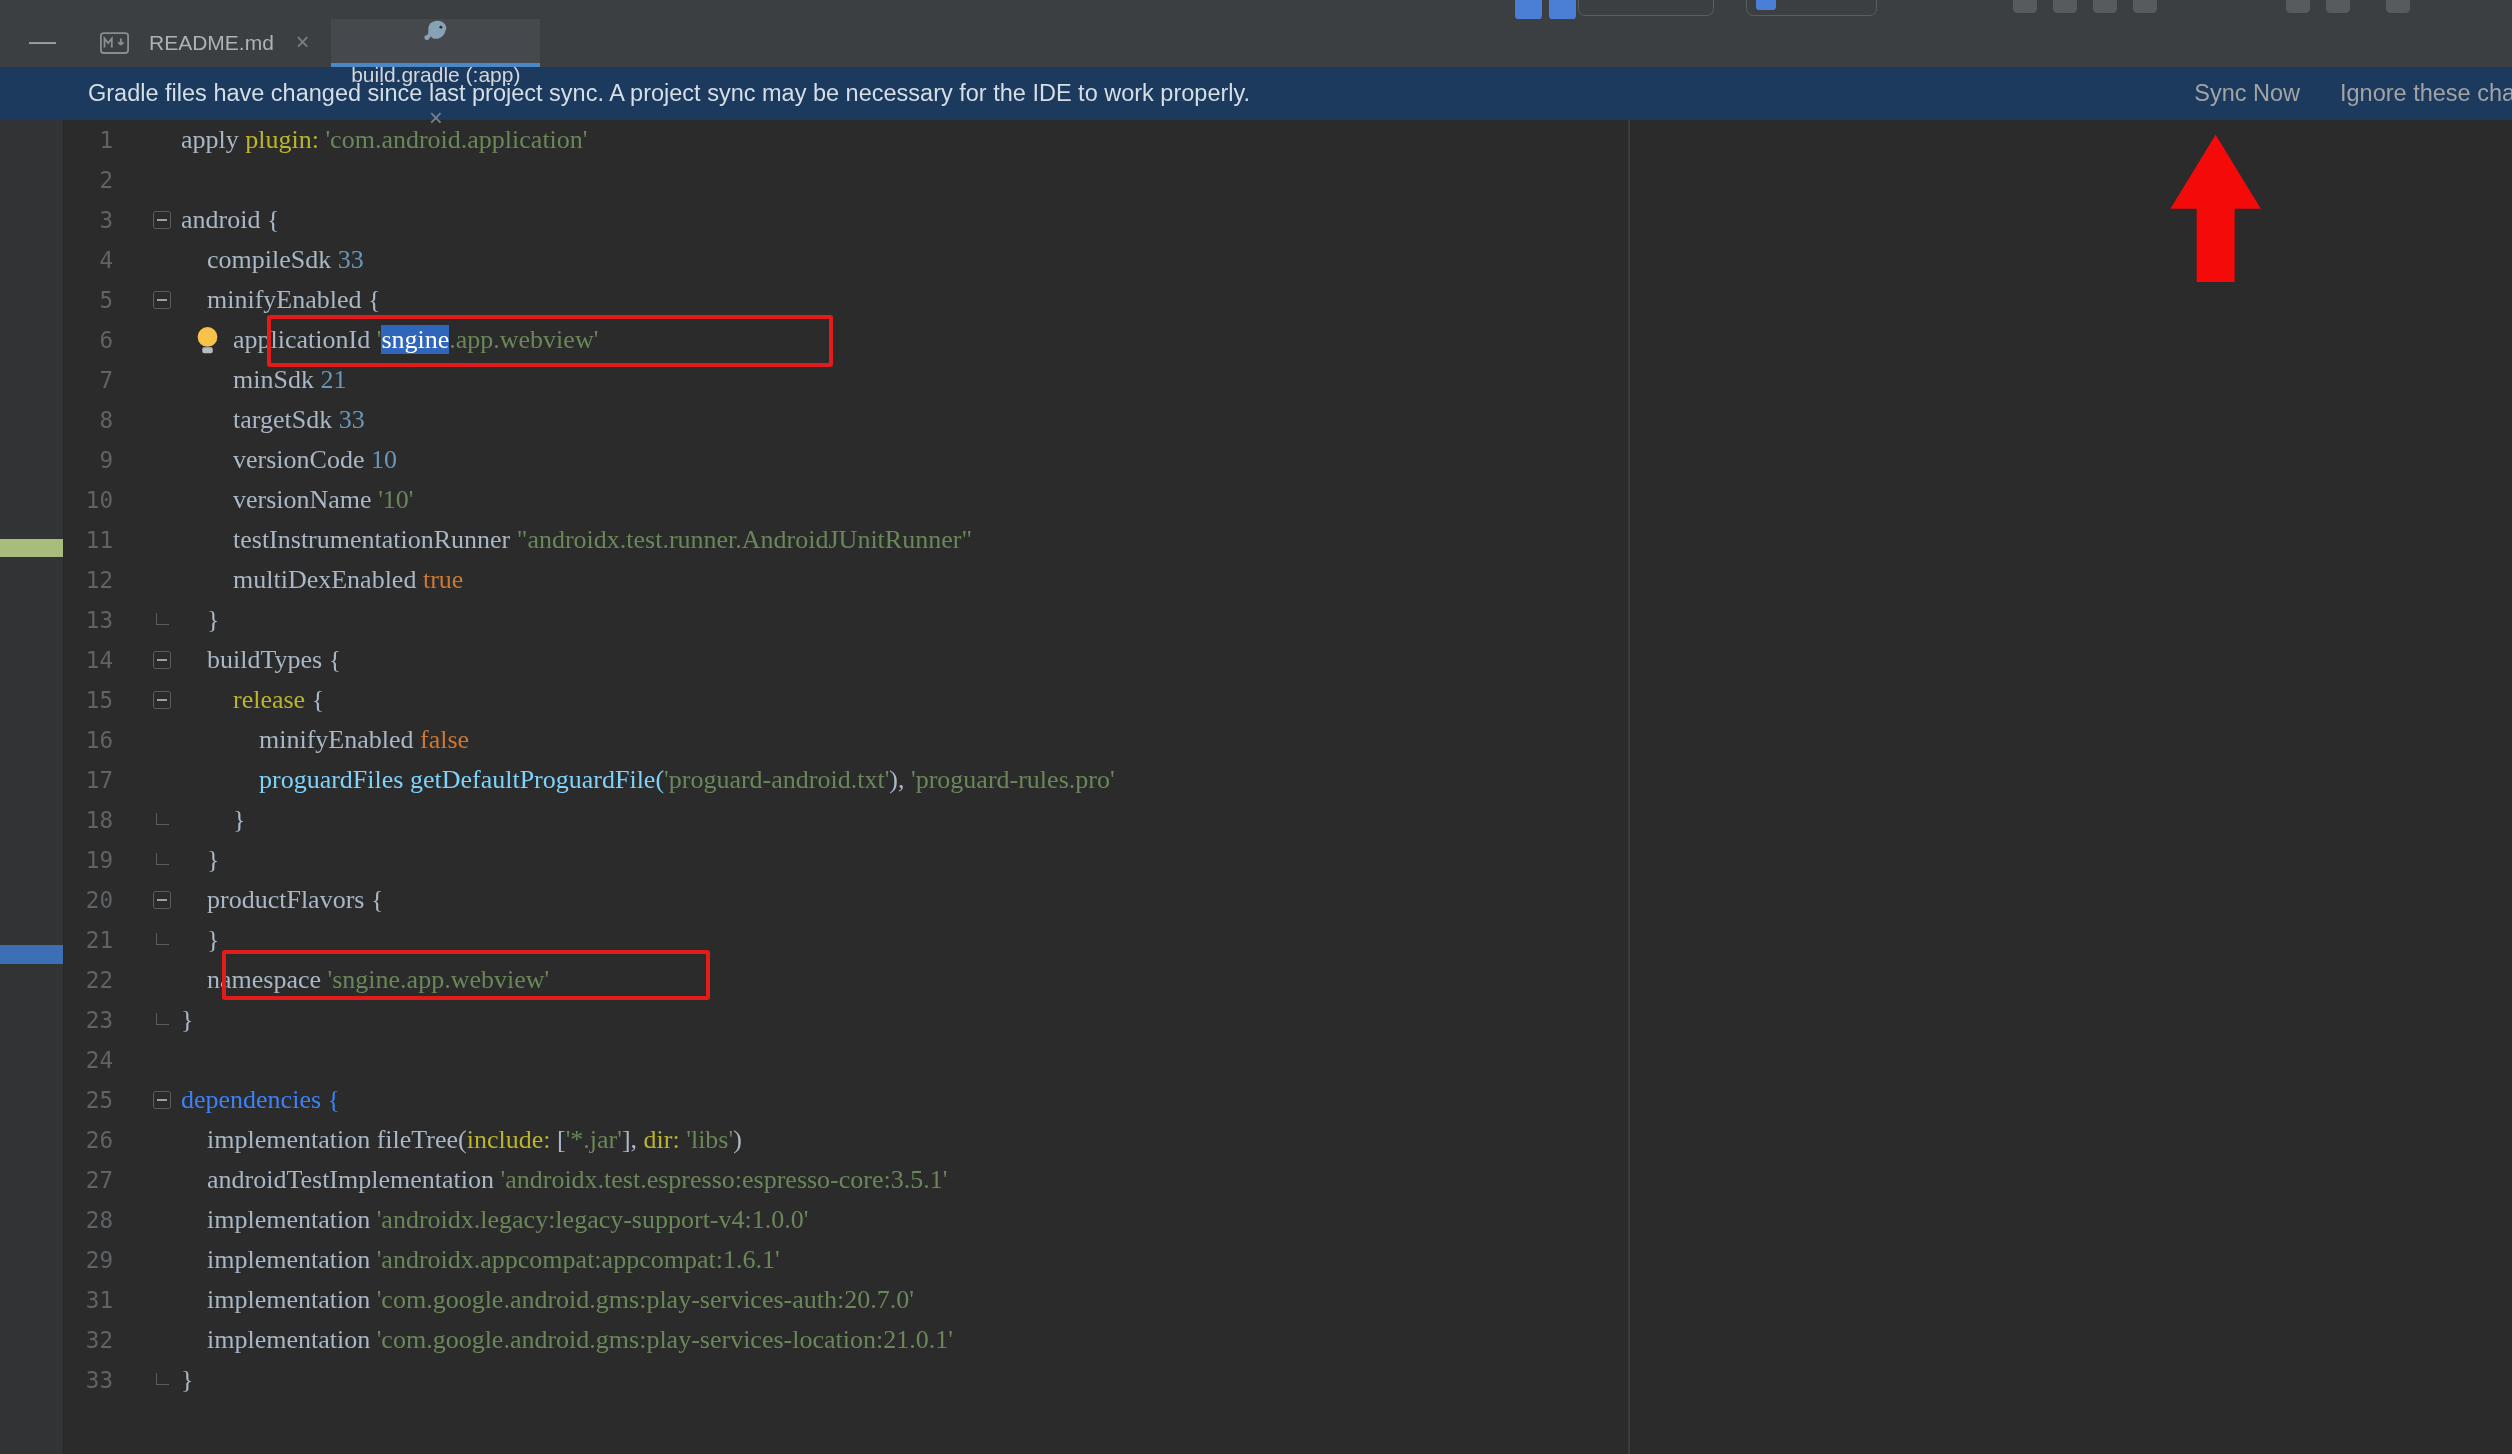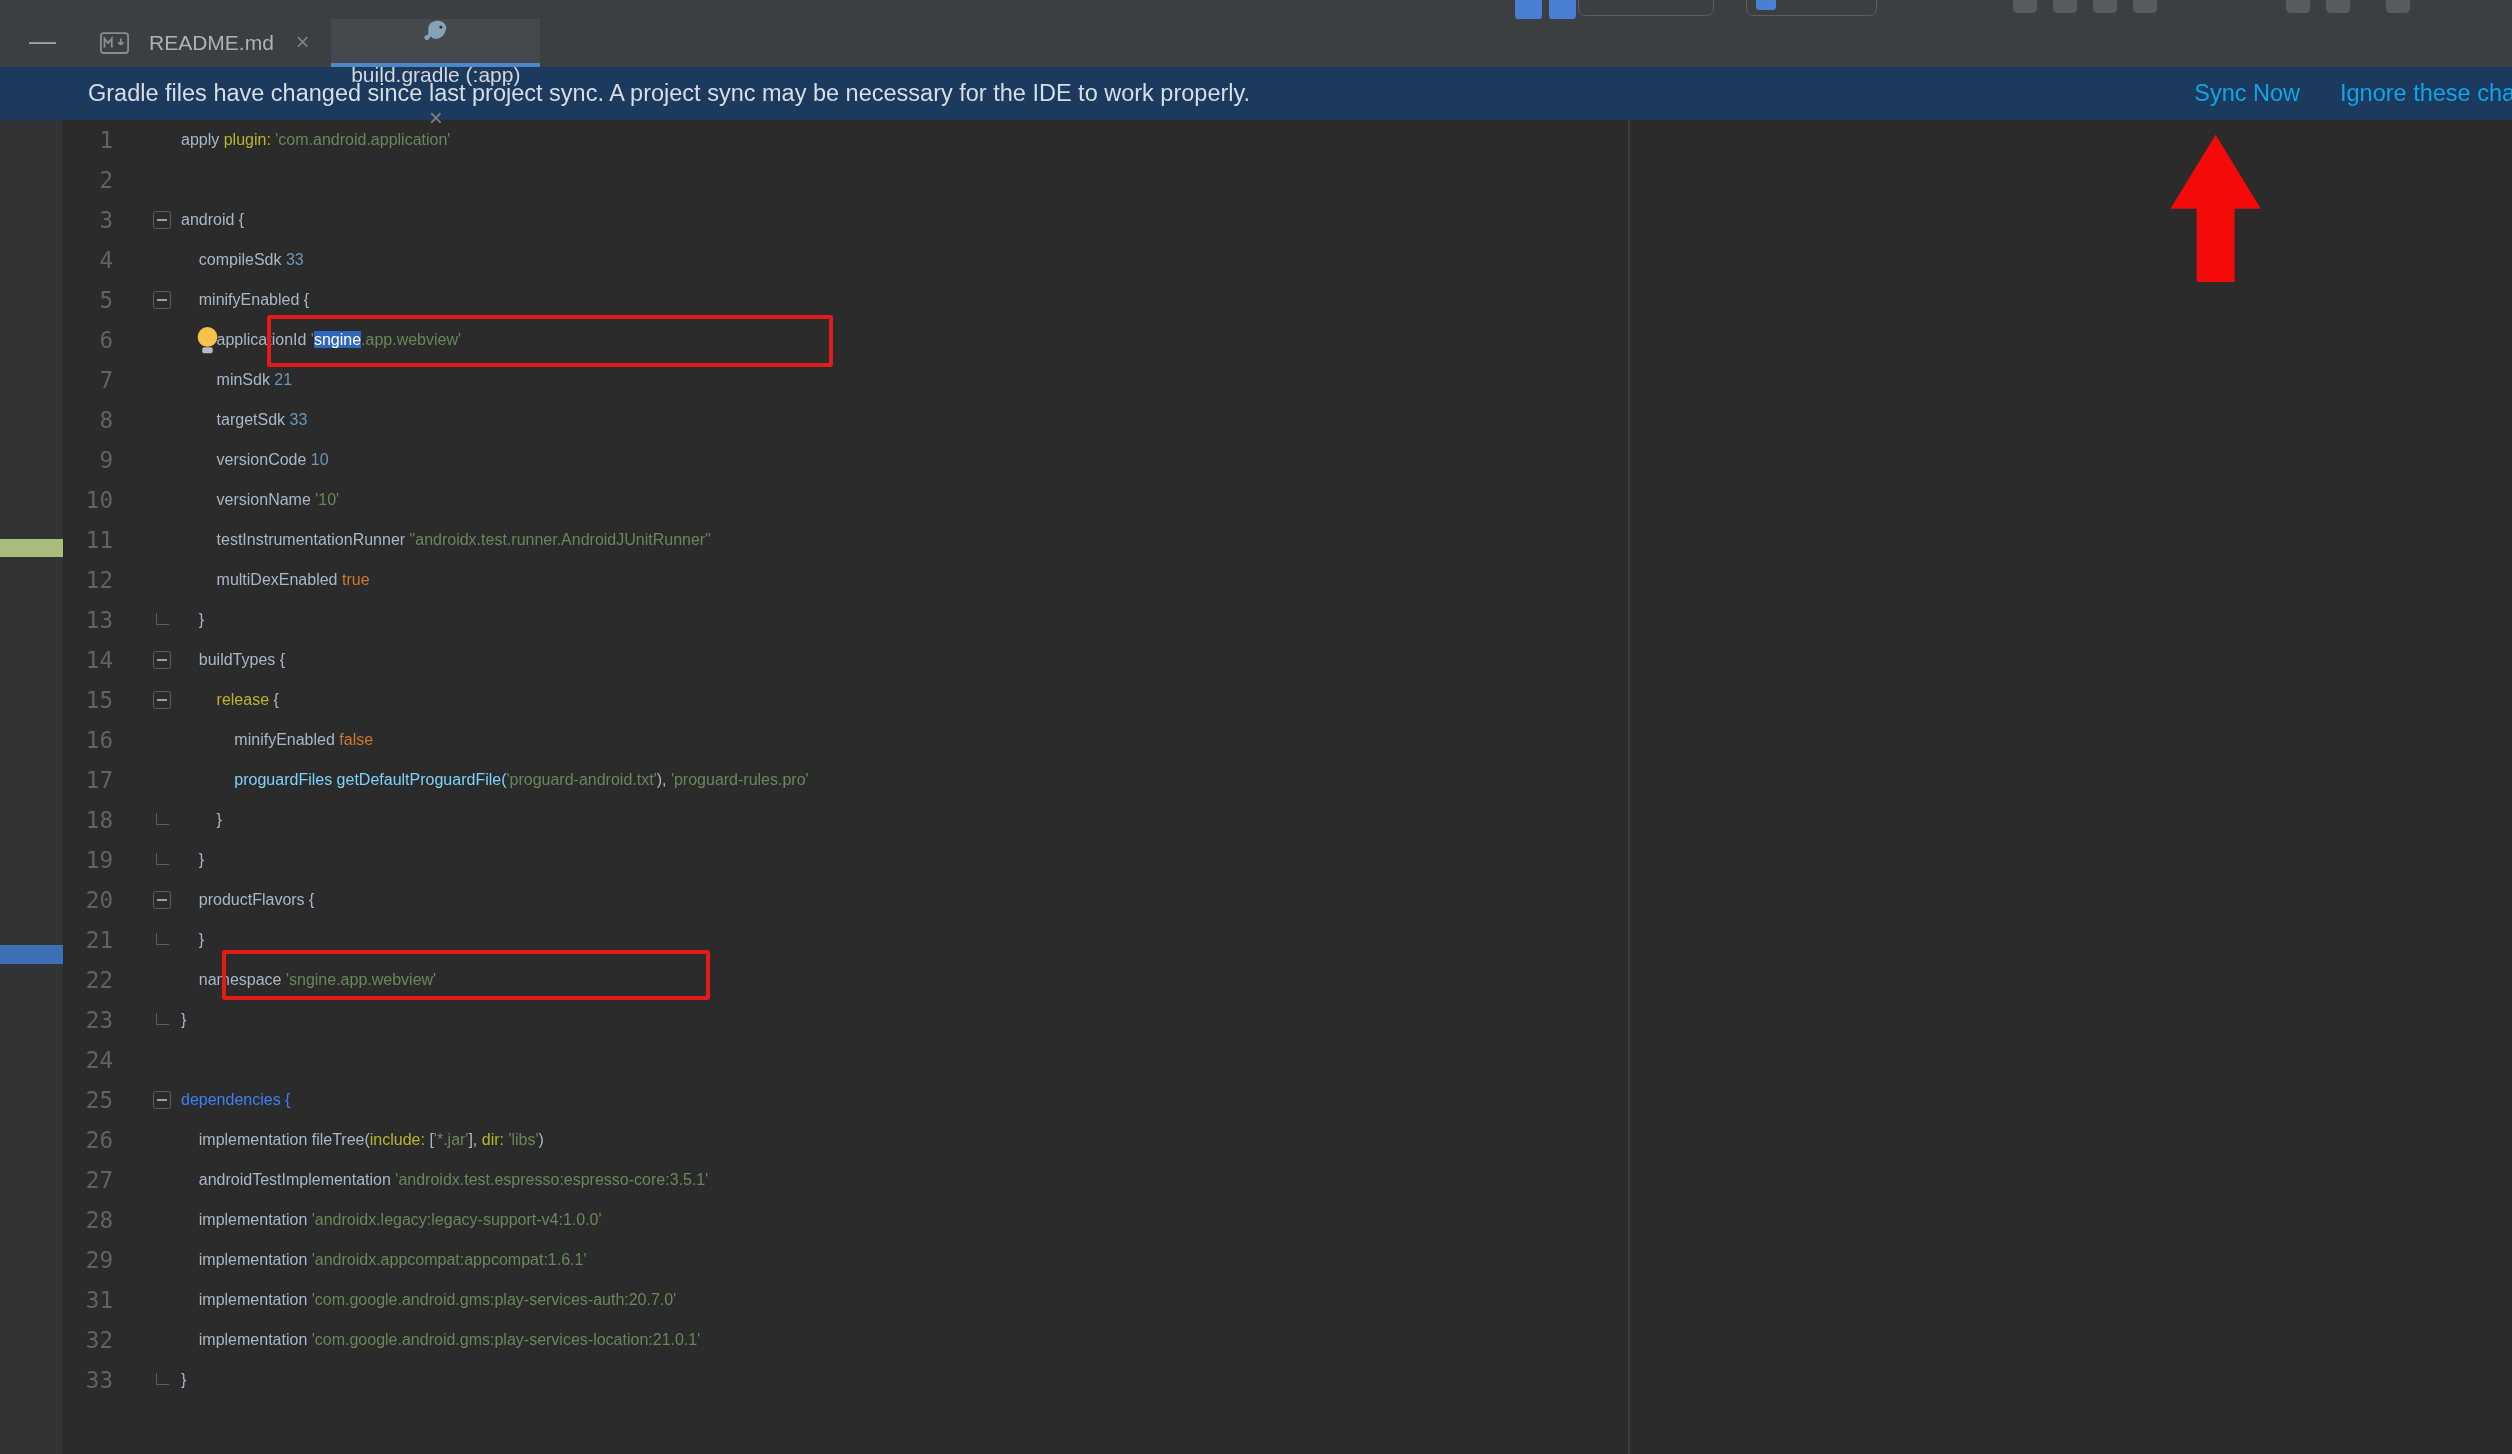--- a/index.html
+++ b/index.html
@@ -20,38 +20,38 @@
   .tabs { display:flex; margin-left:80px; }
   .tab { display:flex; align-items:center; gap:20px; padding:0 20px; font-size:21px; color:#aeb1b5; position:relative; cursor:pointer; }
   .tab.active { background:#45494d; color:#d3d6da;flex-direction:column; }
   .tab.active::after { content:""; position:absolute; left:0; right:0; bottom:0; height:4.5px; background:#4a88c7; }
   .tab .close { color:#7d8084; font-size:23.5px; line-height:23.5px; padding:0 1.8px; }
   .tab .ticon { display:inline-flex; }
 
   
   .banner { position:absolute; top:67px; left:0; right:0; height:53px; background:#1c3a5e; z-index:4; display:flex; align-items:center; }
   .banner .msg { margin-left:88px; font-size:23.5px; color:#d6dee5; white-space:nowrap; }
-  .banner .lnk { position:absolute; top:0; height:51px; line-height:53px; font-size:23.5px; color:#0ea5e9; white-space:nowrap; cursor:pointer; }
+  .banner .lnk { position:absolute; top:0; height:51px; line-height:53px; font-size:23.5px; color:#a3a3a3; white-space:nowrap; cursor:pointer; }
   .banner .lnk.sync { right:212px; }
   .banner .lnk.ignore { left:2340px; }
 
   
   .editor { position:absolute; top:120px; left:0; right:0; bottom:0; background:#2b2b2b; }
   .stripe { position:absolute; left:0; top:0; bottom:0; width:64px; background:#313335; border-right:0.9px solid #26282a; }
   .stripe .mark { position:absolute; left:0; right:0; }
   .guide { position:absolute; left:1628px; top:0; bottom:0; width:1.8px; background:#3a3d3f; }
 
   .lines { position:absolute; left:64px; top:0; right:0; }
   .code-line { display:flex; height:40px; }
   .ln { width:49px; text-align:right; font-family:"DejaVu Sans Mono", monospace; font-size:22.6px; line-height:40px; color:#606366; }
   .fold { width:68px; position:relative; }
   .fm-start { position:absolute; left:40px; top:11px; width:18px; height:18px; border:1.8px solid #5a5d5f; border-radius:2.7px; }
   .fm-start::after { content:""; position:absolute; left:2.7px; right:2.7px; top:50%; height:1.8px; margin-top:-0.9px; background:#9da1a4; }
   .fm-end { position:absolute; left:43px; top:12.7px; width:12.7px; height:12.7px; border-left:1.8px solid #5a5d5f; border-bottom:1.8px solid #5a5d5f; }
-  .code { flex:1; position:relative; font-family:Liberation Sans, sans-serif; font-size:16px; line-height:40px; white-space:pre; color:#a9b7c6; }
+  .code { flex:1; position:relative; font-family:Liberation Serif, serif; font-size:26px; line-height:40px; white-space:pre; color:#a9b7c6; }
   .bulb { position:absolute; left:12.7px; top:4.5px; }
 
   
   .anno-box { position:absolute; border:4.5px solid #e21b1b; border-radius:2.7px; z-index:8; pointer-events:none; }
   .anno-box.b1 { left:267px; top:315px; width:566px; height:52px; }
   .anno-box.b2 { left:222px; top:950px; width:488px; height:50px; }
   .arrow-layer { position:absolute; left:0; top:0; width:2512px; height:1455px; z-index:9; pointer-events:none; }
 </style>
 </head>
 <body>

